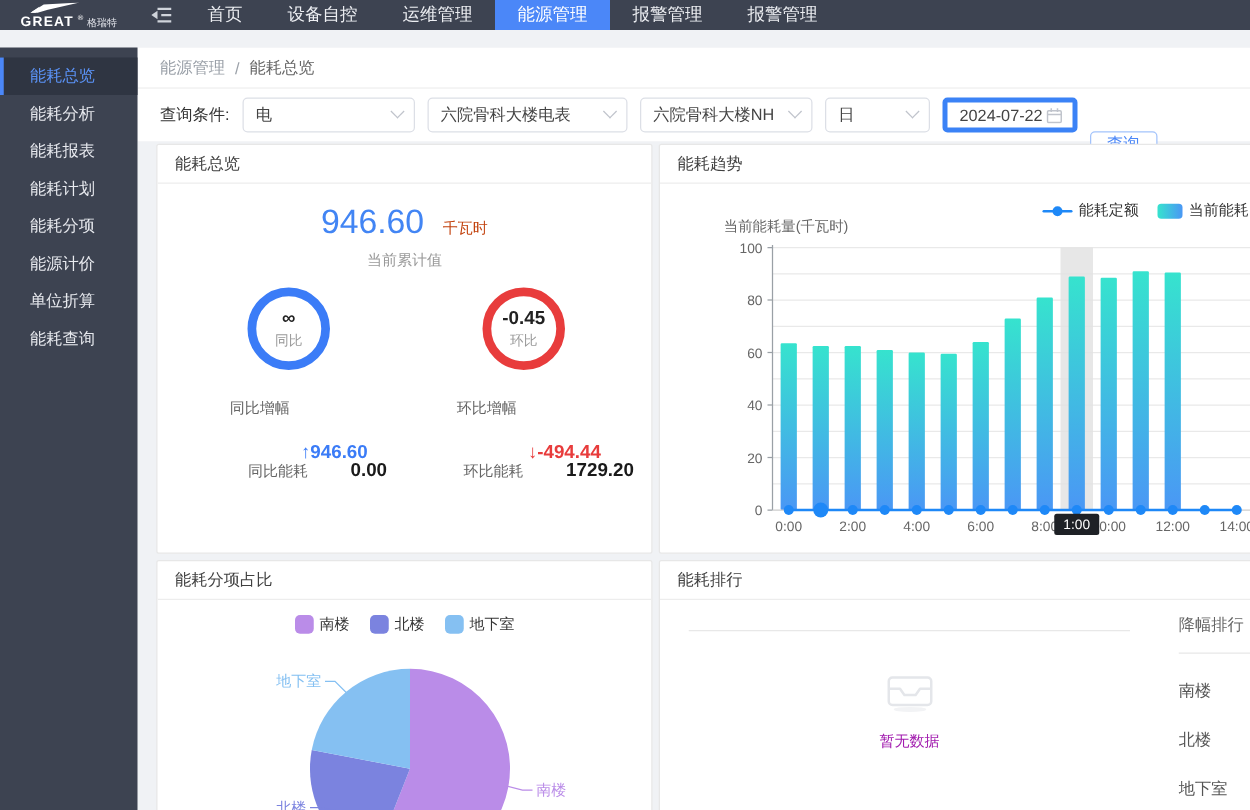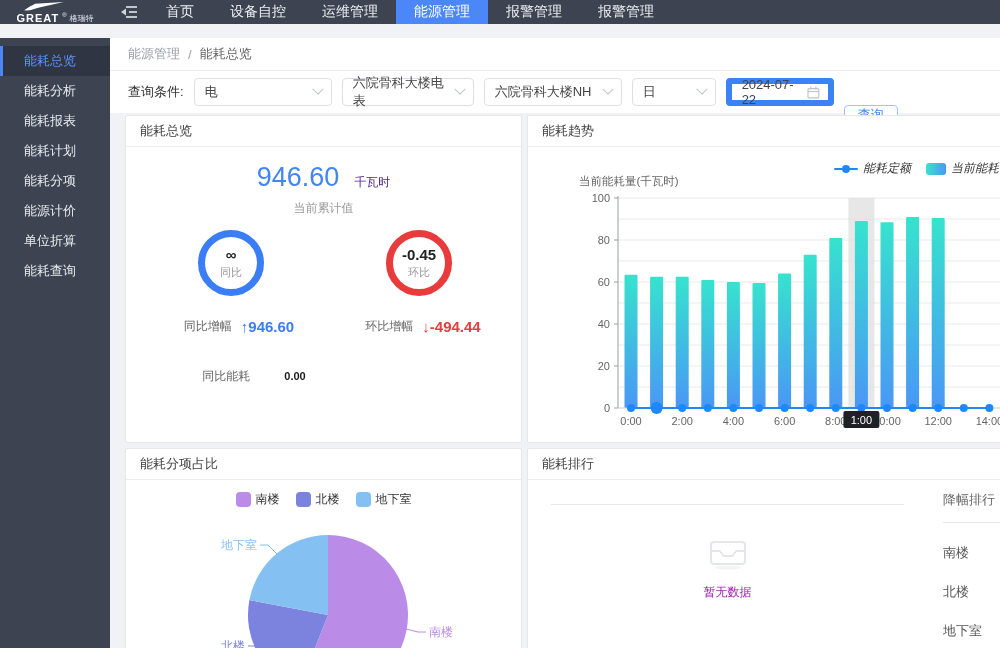--- a/index.html
+++ b/index.html
@@ -23,49 +23,49 @@
   .side-item { height:30px; line-height:30px; padding-left:21px; font-size:13px; color:#e8eaef; cursor:pointer; border-left:3px solid transparent; white-space:nowrap; }
   .side-item.active { background:#2f3542; border-left-color:#4b87f8; color:#5b93f7; }
 
   
   .main { position:absolute; left:110px; top:38px; right:0; bottom:0; overflow:hidden; background:#f0f2f5; }
   .breadcrumb { height:33px; background:#fff; display:flex; align-items:center; padding-left:18px; font-size:13px; color:#9aa0a8; gap:8px; border-bottom:1px solid #ececec; }
   .crumb-current { color:#666; }
   .querybar { height:42px; background:#fff; display:flex; align-items:center; padding-left:18px; font-size:13px; color:#333; gap:10px; }
   .select { height:28px; border:1px solid #dcdfe6; border-radius:4px; display:flex; align-items:center; justify-content:space-between; padding:0 9px 0 10px; font-size:13px; color:#444; background:#fff; cursor:pointer; }
   .chev { width:8px; height:8px; border-right:1.4px solid #c0c4cc; border-bottom:1.4px solid #c0c4cc; transform:rotate(45deg) translate(-2px,-2px); flex:0 0 auto; }
-  .s1{width:138px}.s2{width:132px}.s3{width:138px}.s4{width:84px}
-  .date-input { width:108px; height:28px; border:6px solid #3b82f6; border-radius:4px; display:flex; align-items:center; justify-content:space-between; padding:0 8px 0 10px; font-size:13px; color:#444; background:#fff; cursor:pointer; }
+  .s1{width:138px}.s2{width:160px}.s3{width:138px}.s4{width:84px}
+  .date-input { width:108px; height:28px; border:4px solid #3b82f6; border-radius:4px; display:flex; align-items:center; justify-content:space-between; padding:0 8px 0 10px; font-size:13px; color:#444; background:#fff; cursor:pointer; }
   .search-btn { height:17px; padding:0 13px; border:1px solid #a3c3fb; color:#4b87f8; border-radius:4px; background:#fff; font-size:13px; cursor:pointer;margin-top:42px; }
 
   
   .cards { position:absolute; top:77px; left:15px; width:967px; display:grid; grid-template-columns:397px 565px; grid-template-rows:328px 328px; gap:5px; }
   .card { background:#fff; border:1px solid #e7e7e7; border-radius:2px; position:relative; overflow:hidden; }
   .card-h { height:31px; border-bottom:1px solid #ededed; display:flex; align-items:center; padding:0 14px; font-size:13px; color:#404040; }
 
   
   .ov-value { position:absolute; top:46px; width:100%; text-align:center; }
   .ov-num { font-size:27px; color:#4285f4; }
-  .ov-unit { font-size:12px; color:#4c1d95; margin-left:15px; }
+  .ov-unit { font-size:12px; color:#c2410c; margin-left:15px; }
   .ov-sub { position:absolute; top:84px; width:100%; text-align:center; font-size:12px; color:#999; }
   .ring { position:absolute; top:114px; width:66px; height:66px; border-radius:50%; border:7px solid #3b7cf7; display:flex; flex-direction:column; align-items:center; justify-content:center; background:#fff; }
   .ring-v { font-size:15px; font-weight:bold; color:#222; line-height:1; }
   .ring-l { font-size:11px; color:#999; margin-top:3px; }
   .ring-tb { left:72px; } .ring-hb { left:260px; }
   .g-row { position:absolute; top:202px; width:200px; display:flex; justify-content:center; align-items:flex-start; gap:9px; }
   .g-row .lab { font-size:12px; color:#666; }
-  .g-row .val { font-size:15px; font-weight:bold; }
+  .g-row .val { font-size:15px; font-weight:bold;margin-top:35px; }
   .g-tb { left:13px; } .g-hb { left:197px; }
   .e-row { position:absolute; top:252px; width:200px; display:flex; justify-content:center; align-items:baseline; gap:34px; }
   .e-row .lab { font-size:12px; color:#666; }
-  .e-row .val { font-size:11px; font-weight:bold; color:#1a1a1a; }
+  .e-row .val { font-size:15px; font-weight:bold; color:#1a1a1a; }
   .e-tb { left:28px; } .e-hb { left:213px; }
 
   
-  .t-legend { position:absolute; top:44px; right:92px; display:flex; align-items:center; gap:15px; font-size:12px; color:#333;font-style:italic; }
+  .t-legend { position:absolute; top:44px; right:92px; display:flex; align-items:center; gap:15px; font-size:12px; color:#333; }
   .t-leg-item { display:flex; align-items:center; gap:5px; }
   .leg-line { width:24px; height:2px; border-radius:1px; background:#1e88f7; position:relative; }
   .leg-line::after { content:''; position:absolute; left:8px; top:-3px; width:8px; height:8px; border-radius:50%; background:inherit; }
   .leg-bar { width:20px; height:12px; border-radius:3px; background:linear-gradient(90deg,#38e2ce,#45b9f2); }
   #trend-svg { position:absolute; left:5px; top:37px; }
   #trend-svg text { font-family:"Liberation Sans","DejaVu Sans",sans-serif; }
 
   
   .p-legend { position:absolute; top:42px; width:100%; display:flex; justify-content:center; align-items:center; gap:16px; font-size:12px; color:#333; }
   .p-leg-item { display:flex; align-items:center; gap:5px; }
@@ -187,20 +187,24 @@
         <span class="val" style="color: rgb(59, 124, 247);"><span>↑</span><span>946.60</span></span>
       </div>
       <div class="g-row g-hb">
         <span class="lab">环比增幅</span>
         <span class="val" style="color: rgb(232, 60, 60);"><span>↓</span><span>-494.44</span></span>
       </div>
 
       <div class="e-row e-tb">
         <span class="lab">同比能耗</span>
         <span class="val">0.00</span>
+      </div>
+      <div class="e-row e-hb">
+        <span class="lab">环比能耗</span>
+        <span class="val">1729.20</span>
       </div>
     </div>
 
     <div class="card">
       <div class="card-h">能耗趋势</div>
       <div class="t-legend">
         <div class="t-leg-item">
           <span class="leg-line" style="background: rgb(30, 136, 247);"></span>
           <span>能耗定额</span>
         </div>

